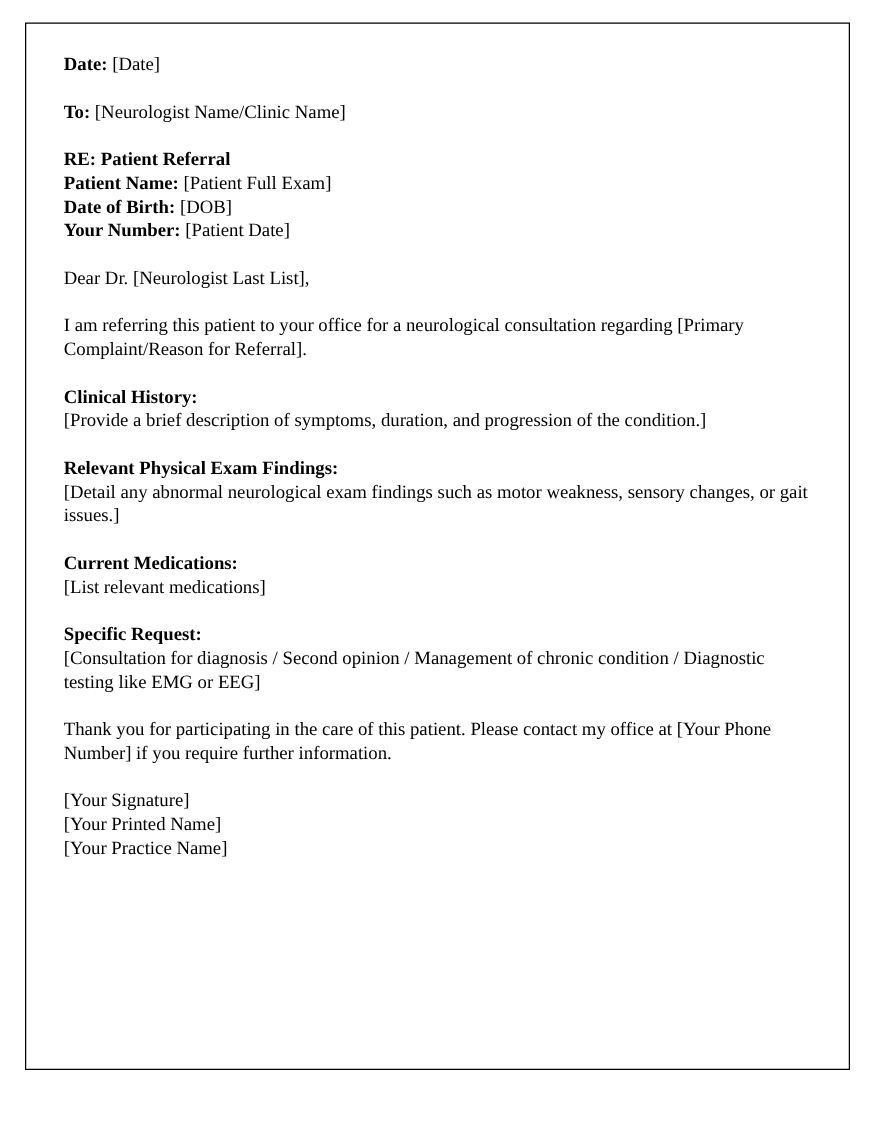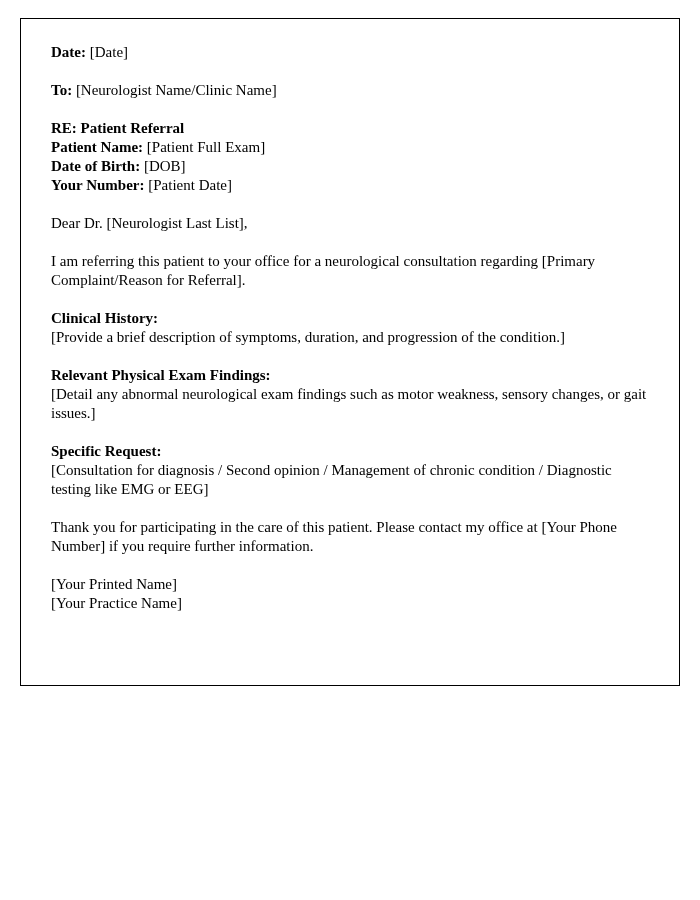--- a/index.html
+++ b/index.html
@@ -16,21 +16,21 @@
     width: 700px;
     height: 900px;
     background: #ffffff;
     overflow: hidden;
   }
   .letter-page {
     position: absolute;
     left: 20px;
     top: 18px;
     width: 660px;
-    height: 668px;
+    height: 838px;
     box-sizing: border-box;
     border: 1px solid #000000;
     background: #ffffff;
     padding: 24px 30px 24px 30px;
     overflow: hidden;
   }
   .letter-body {
     font-size: 15px;
     line-height: 19px;
     color: #000000;
@@ -74,25 +74,30 @@
         </div>
         <div class="block">
           <div class="line"><span class="bold">Clinical History:</span></div>
           <div class="line"><span>[Provide a brief description of symptoms, duration, and progression of the condition.]</span></div>
         </div>
         <div class="block">
           <div class="line"><span class="bold">Relevant Physical Exam Findings:</span></div>
           <div class="line"><span>[Detail any abnormal neurological exam findings such as motor weakness, sensory changes, or gait issues.]</span></div>
         </div>
         <div class="block">
+          <div class="line"><span class="bold">Current Medications:</span></div>
+          <div class="line"><span>[List relevant medications]</span></div>
+        </div>
+        <div class="block">
           <div class="line"><span class="bold">Specific Request:</span></div>
           <div class="line"><span>[Consultation for diagnosis / Second opinion / Management of chronic condition / Diagnostic testing like EMG or EEG]</span></div>
         </div>
         <div class="block">
           <div class="line"><span>Thank you for participating in the care of this patient. Please contact my office at [Your Phone Number] if you require further information.</span></div>
         </div>
         <div class="block">
+          <div class="line"><span>[Your Signature]</span></div>
           <div class="line"><span>[Your Printed Name]</span></div>
           <div class="line"><span>[Your Practice Name]</span></div>
         </div>
       </div>
   </div>
 </div>
 
 </body></html>

